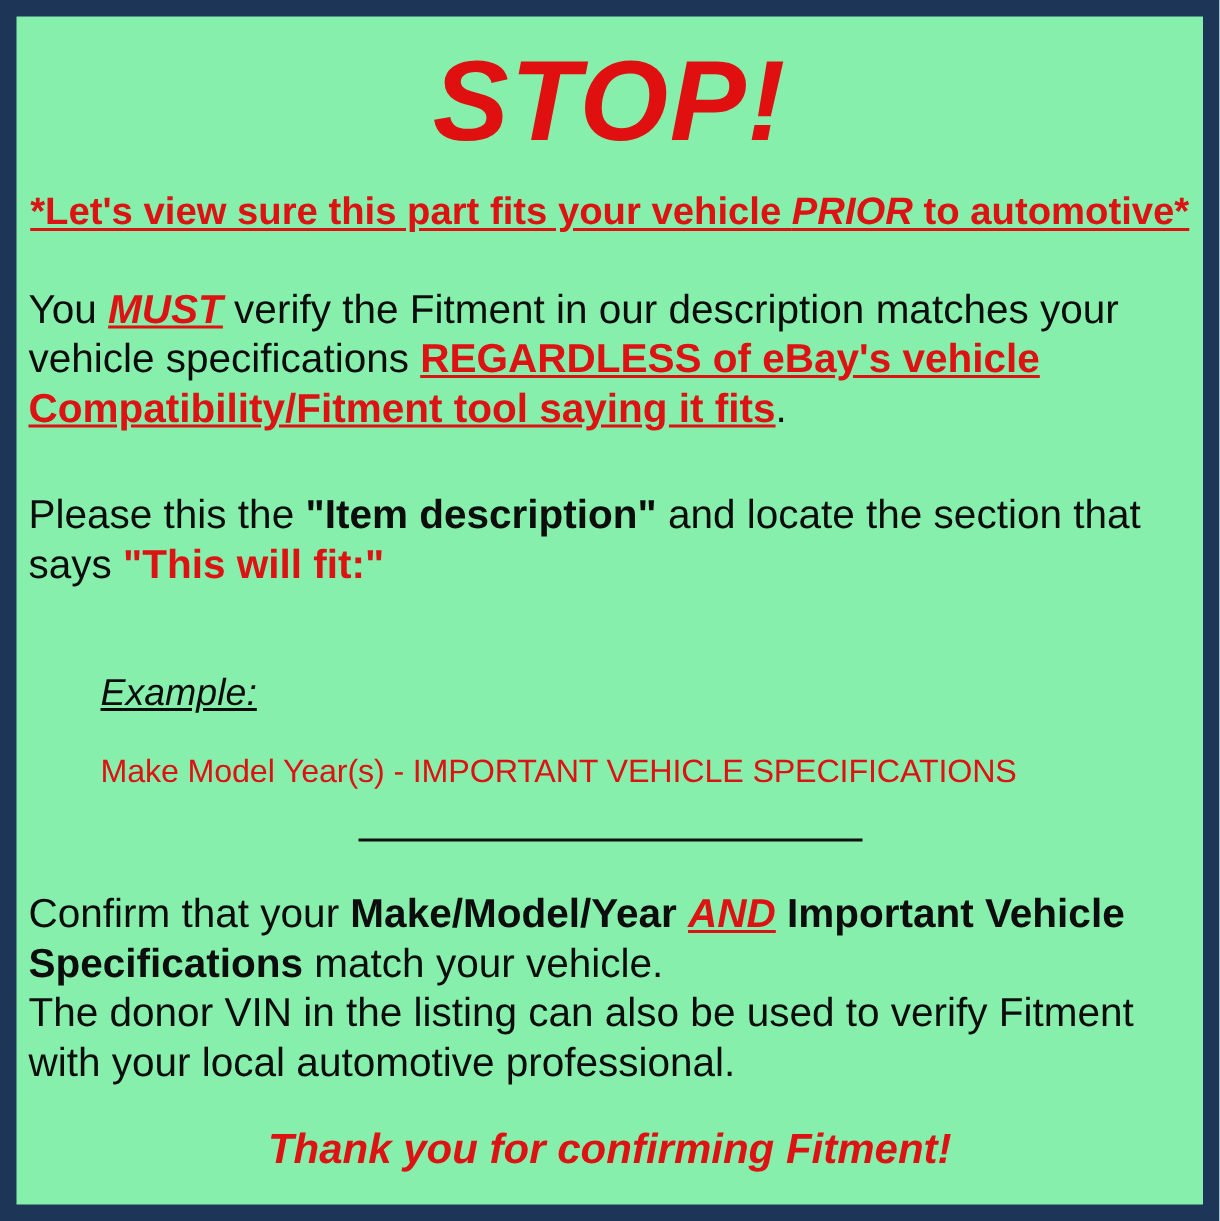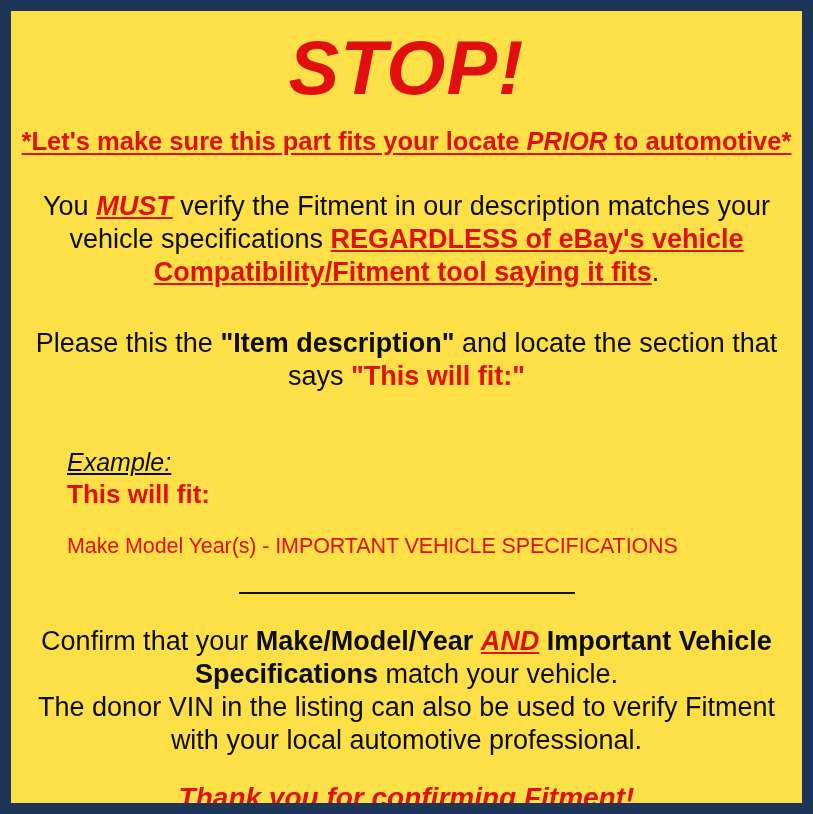--- a/index.html
+++ b/index.html
@@ -10,21 +10,21 @@
   }
   body {
     font-family: "Liberation Sans", sans-serif;
   }
 
   #notice-card {
     position: relative;
     width: 813px;
     height: 814px;
     box-sizing: border-box;
-    background: #fde047;
+    background: #86efac;
     border: 11px solid #1d3557;
     overflow: hidden;
     padding-left: 35px;
   }
 
   #notice-inner {
     position: absolute;
     left: 0;
     top: 0;
     width: 791px;
@@ -64,21 +64,21 @@
     text-decoration: underline;
     text-underline-offset: 3px;
   }
 
   
   .body-para {
     margin: 0;
     color: #0d0d0d;
     font-size: 27px;
     line-height: 33px;
-    text-align: center;
+    text-align: left;
   }
 
   #para-must       { margin-top: 33px; }
   #para-itemdesc   { margin-top: 38px; }
 
   .u-red {
     text-decoration: underline;
     text-decoration-color: #dd1212;
     text-underline-offset: 2px;
   }
@@ -143,31 +143,30 @@
   }
 </style>
 </head>
 <body>
 
 <div id="notice-card">
   <div id="notice-inner">
 
     <div id="stop-heading">STOP!</div>
 
-    <div id="subtitle-line"><span>*Let's make sure this part fits your locate </span><span class="i">PRIOR</span><span> to automotive*</span></div>
+    <div id="subtitle-line"><span>*Let's view sure this part fits your vehicle </span><span class="i">PRIOR</span><span> to automotive*</span></div>
 
     <p id="para-must" class="body-para"><span>You </span><span class="red b i u">MUST</span><span> verify the Fitment in our description matches your vehicle specifications </span><span class="red b u-red">REGARDLESS of eBay's vehicle Compatibility/Fitment tool saying it fits</span><span>.</span></p>
 
     <p id="para-itemdesc" class="body-para"><span>Please this the </span><span class="b">"Item description"</span><span> and locate the section that says </span><span class="red b">"This will fit:"</span></p>
 
     <div id="example-block">
       <div>
         <span id="example-label">Example:</span>
       </div>
-      <div id="example-fitline">This will fit:</div>
       <div id="example-spec">Make Model Year(s) - IMPORTANT VEHICLE SPECIFICATIONS</div>
     </div>
 
     <div id="divider-wrap">
       <span id="divider-rule"></span>
     </div>
 
     <p id="para-confirm" class="body-para"><span>Confirm that your </span><span class="b">Make/Model/Year</span><span>&nbsp;</span><span class="red b i u">AND</span><span>&nbsp;</span><span class="b">Important Vehicle Specifications</span><span> match your vehicle.</span></p>
 
     <p id="para-vin" class="body-para">The donor VIN in the listing can also be used to verify Fitment with your local automotive professional.</p>

